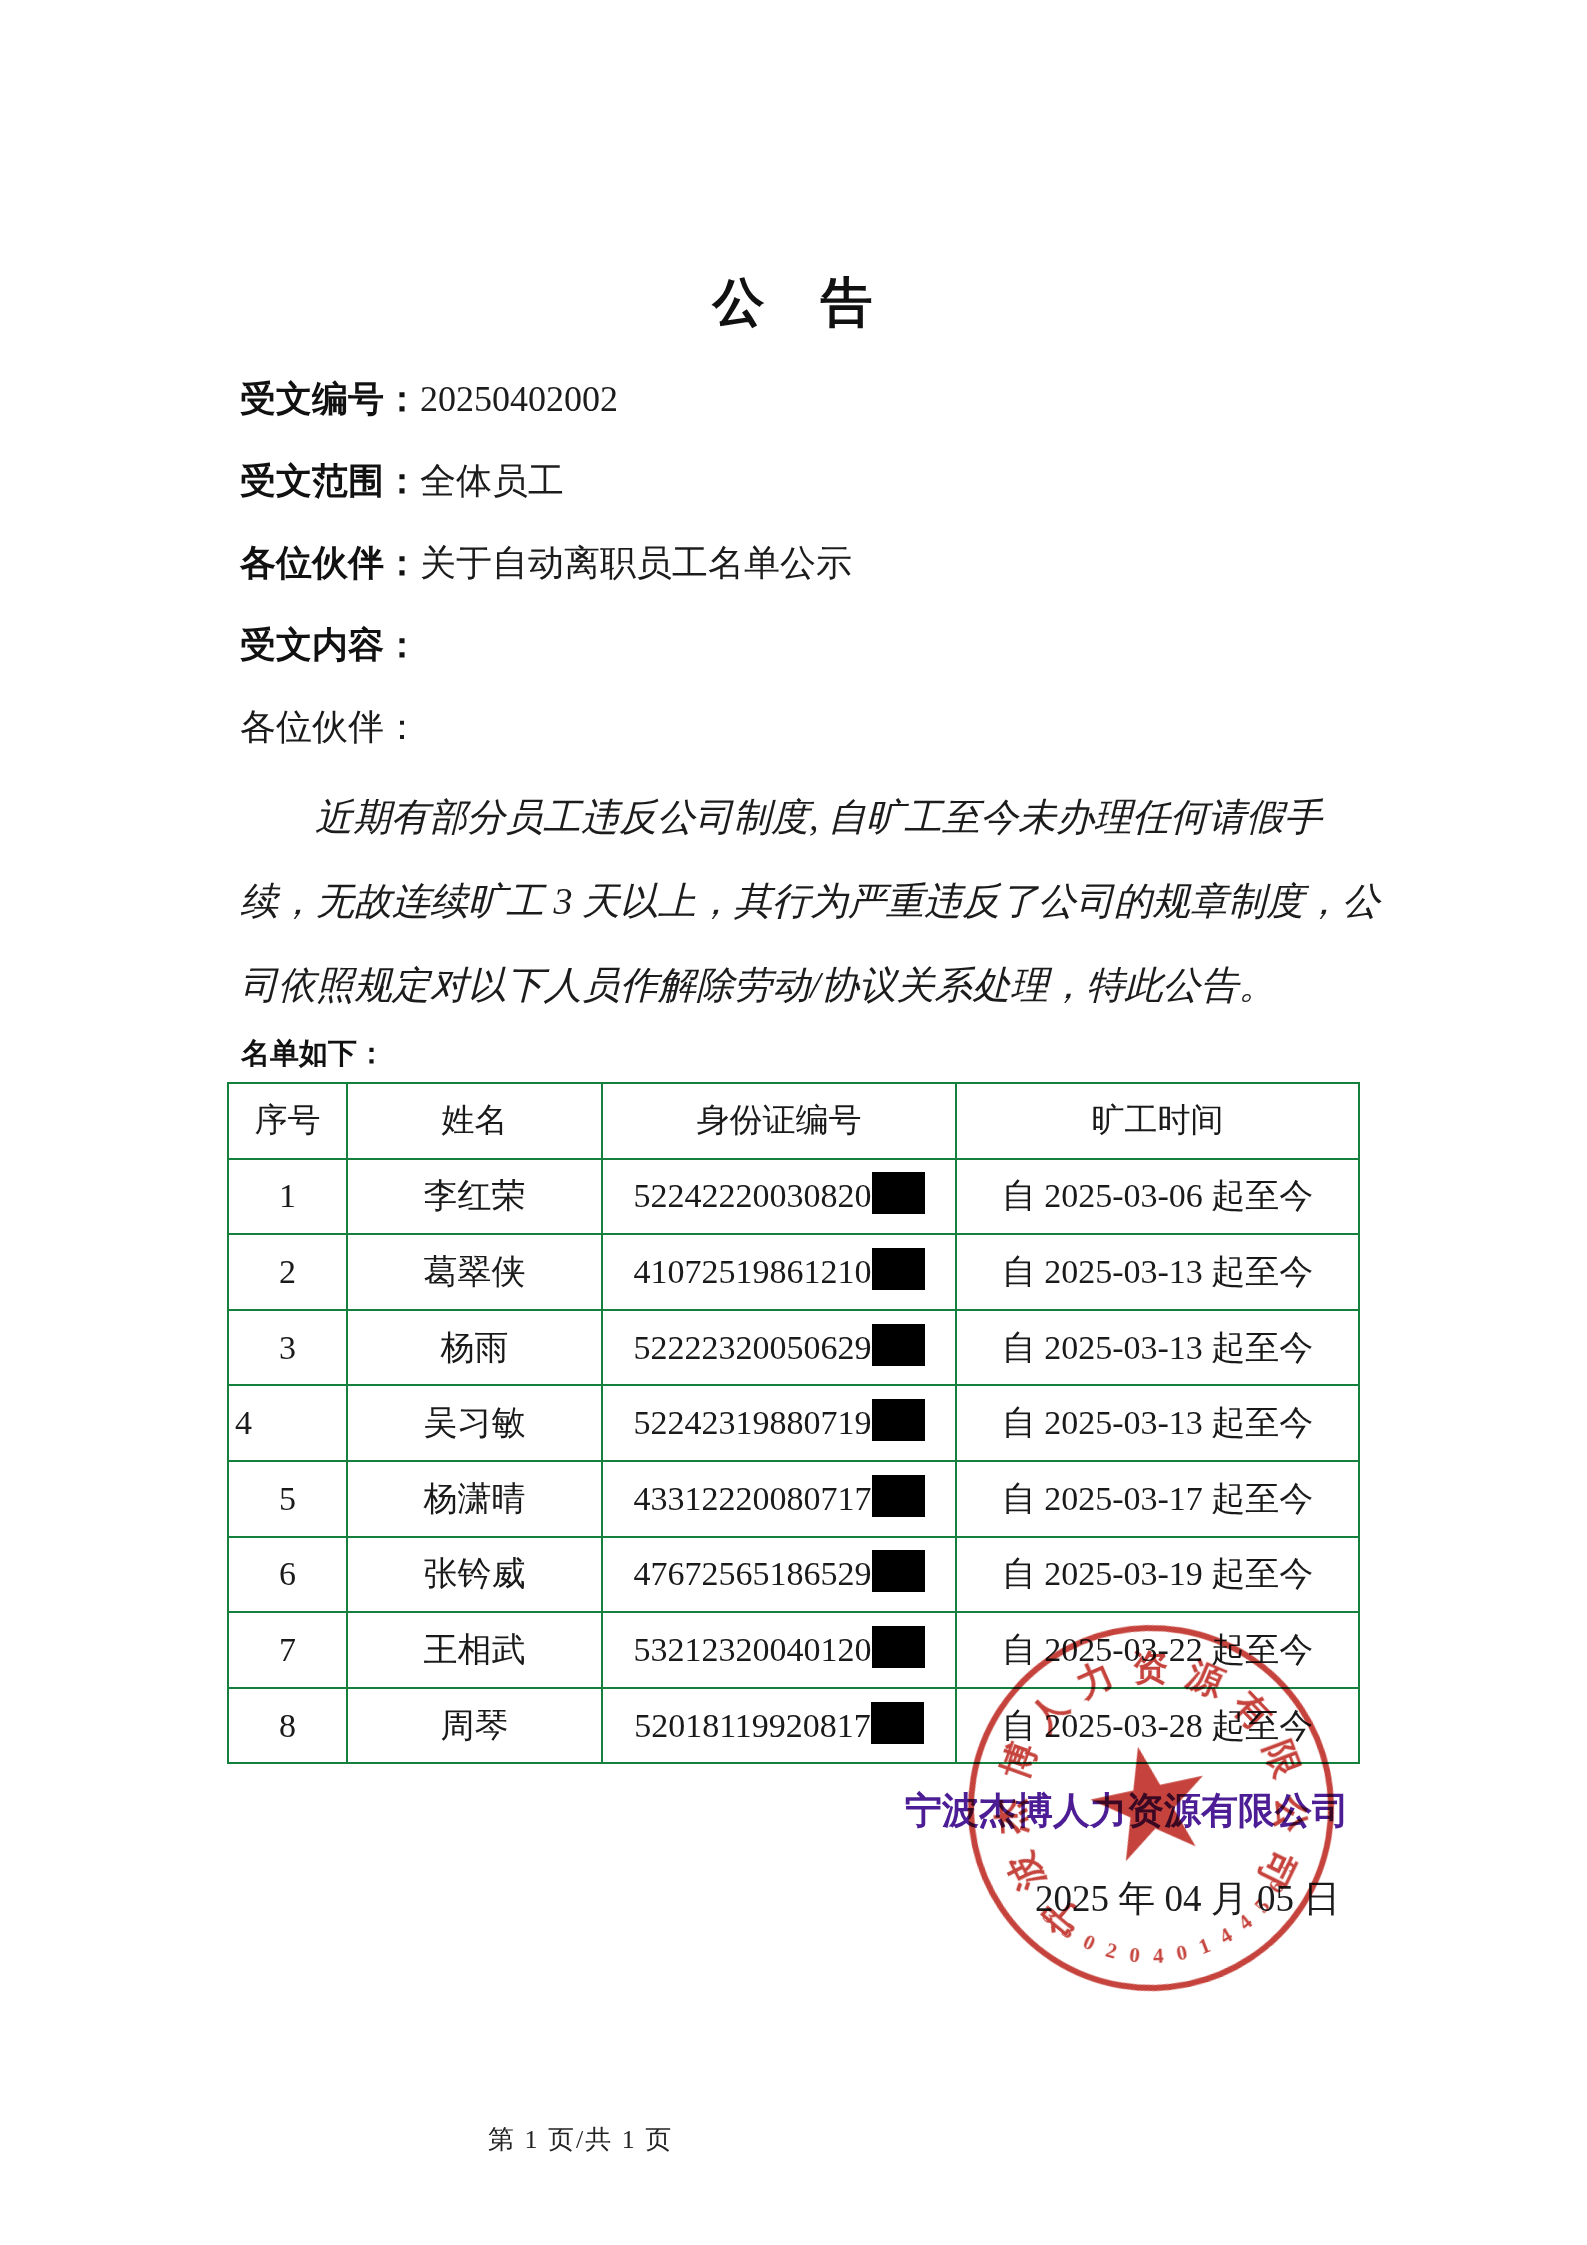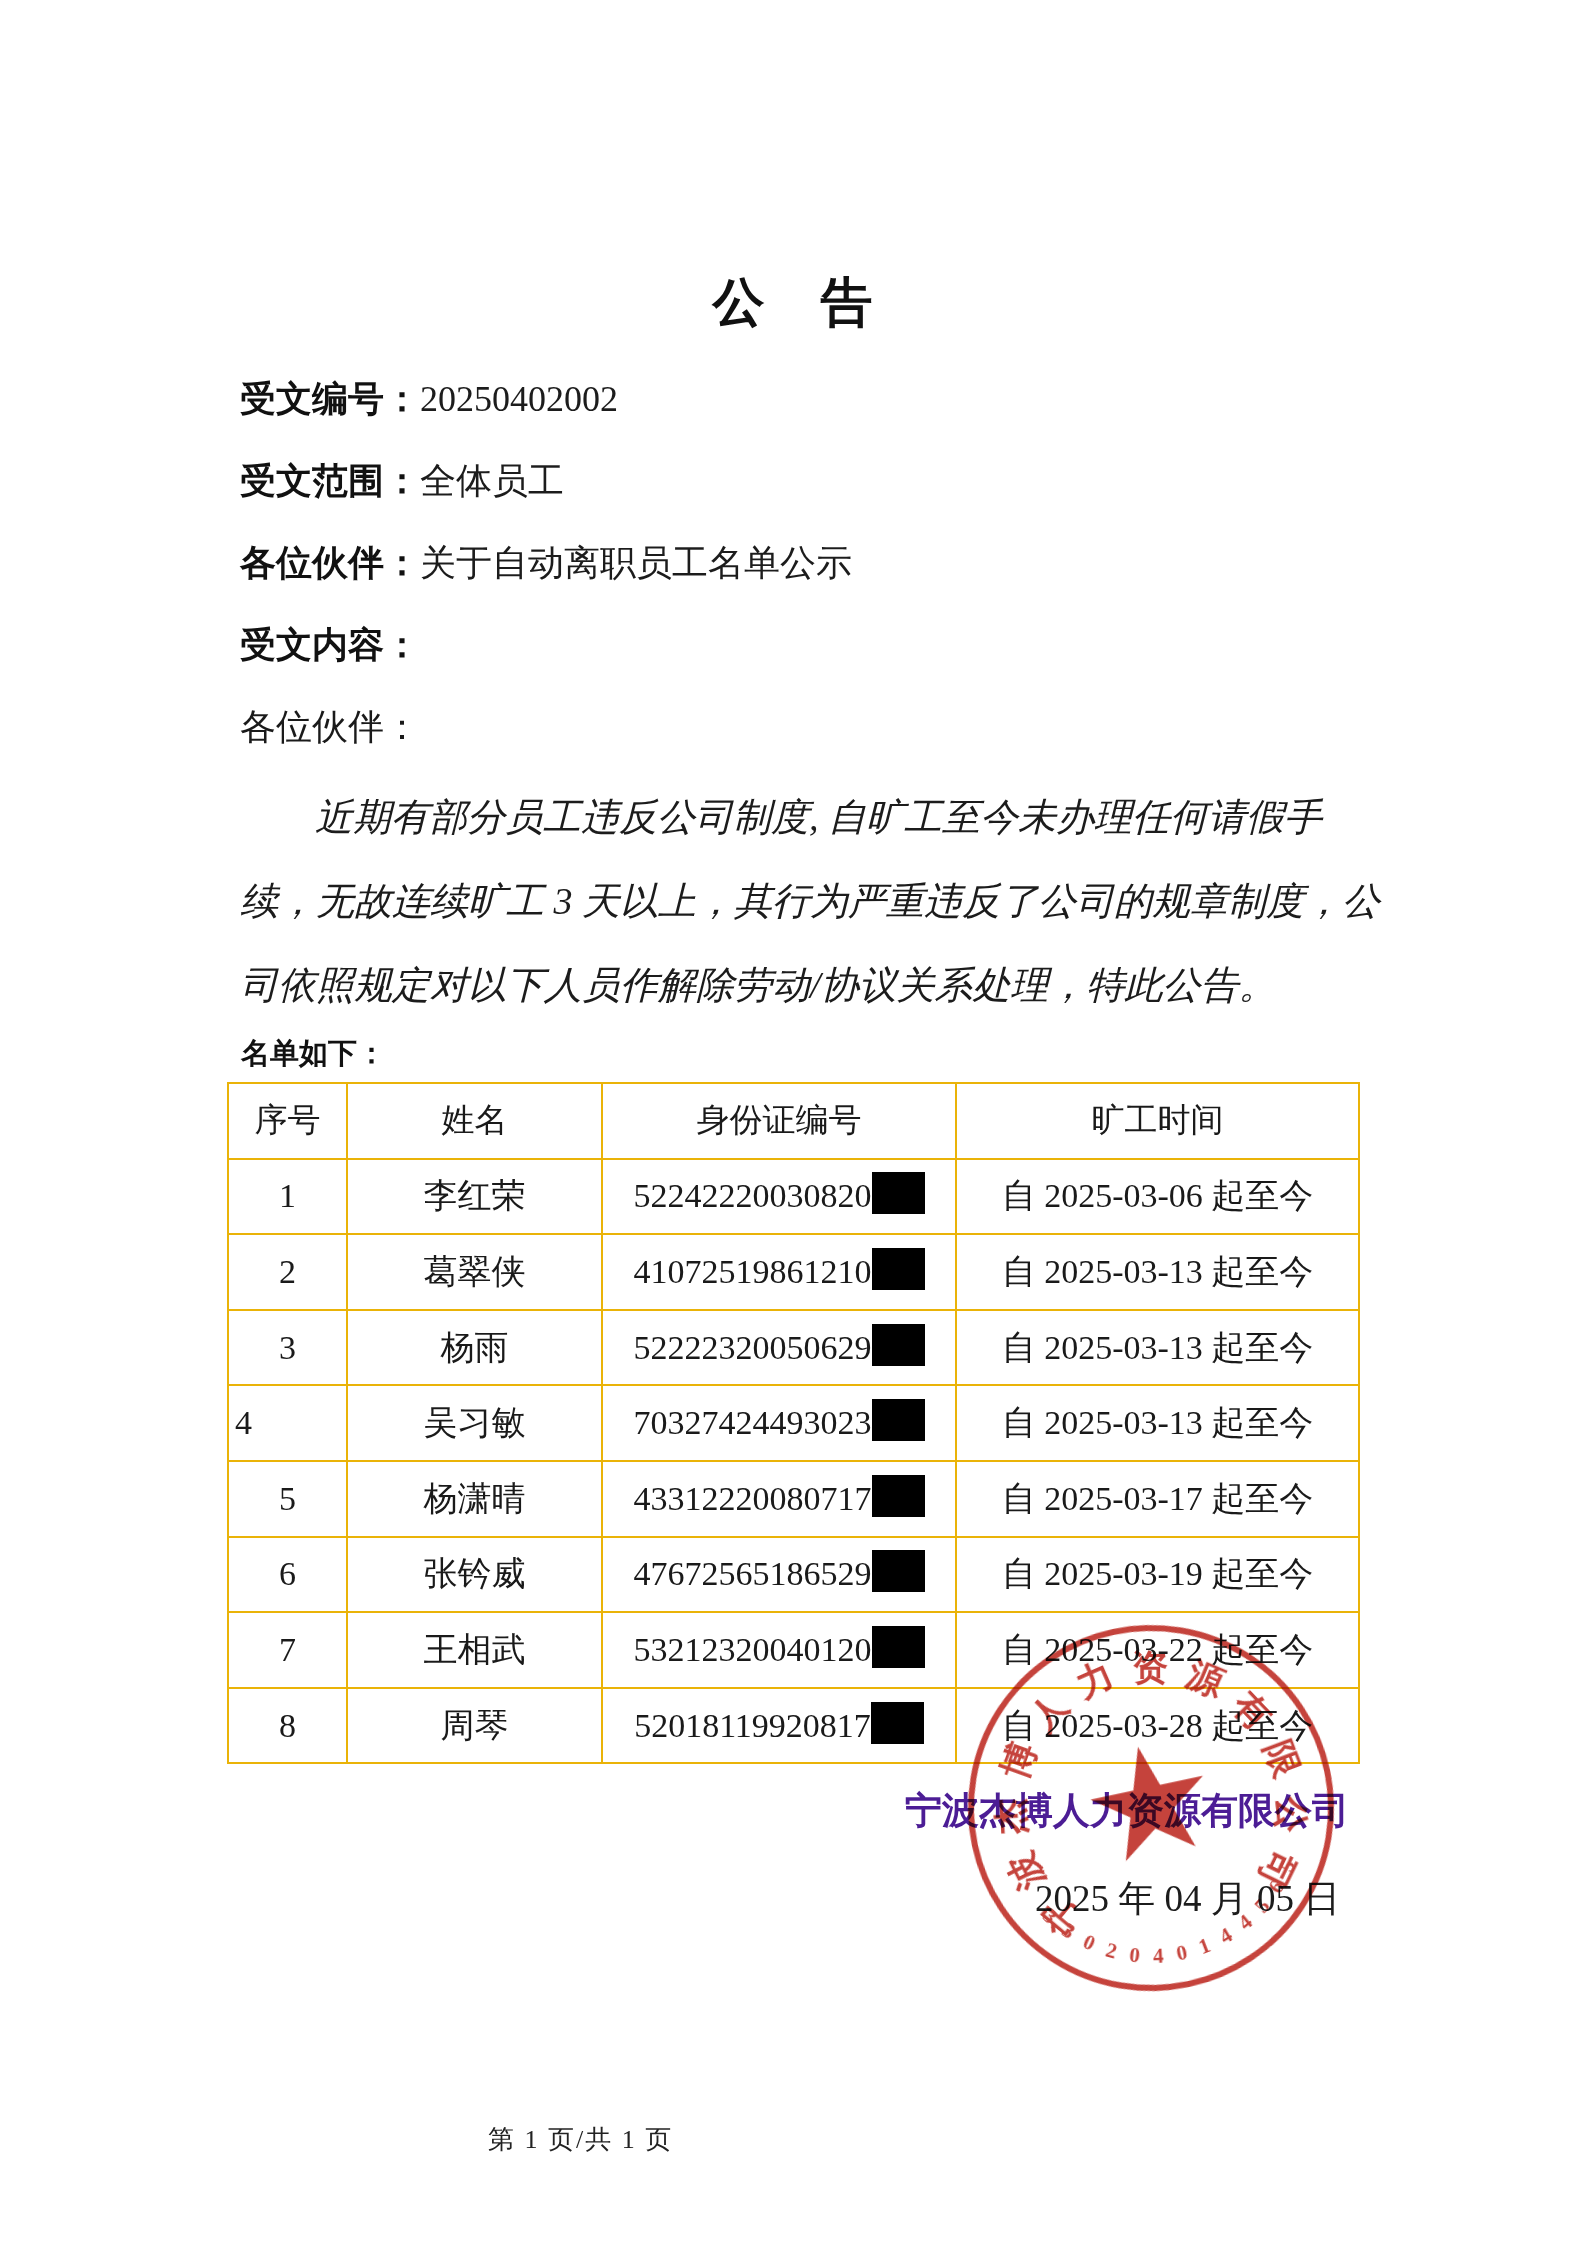--- a/index.html
+++ b/index.html
@@ -34,21 +34,21 @@
   .list-heading{
     position:absolute;left:241px;top:1034px;
     font-size:29px;font-weight:bold;color:#111;
   }
   table.roster{
     position:absolute;left:227px;top:1082px;
     border-collapse:collapse;table-layout:fixed;
     width:1123px;
   }
   table.roster td,table.roster th{
-    border:2px solid #eab308;
+    border:2px solid #15803d;
     font-weight:normal;
     text-align:center;vertical-align:middle;
     padding:0;
     overflow:hidden;
   }
   table.roster tr{height:75.6px;}
   th.c-no,td.c-no{width:117px;font-size:34px;}
   th.c-name,td.c-name{width:253px;font-size:34px;}
   th.c-id,td.c-id{width:352px;font-size:34px;}
   th.c-period,td.c-period{width:401px;font-size:34px;}
@@ -178,21 +178,21 @@
               <span class="redaction"></span>
             </span>
           </td>
           <td class="c-period">自 2025-03-13 起至今</td>
         </tr>
         <tr>
           <td class="c-no align-left">4</td>
           <td class="c-name">吴习敏</td>
           <td class="c-id">
             <span class="id-wrap">
-              <span class="id-num">70327424493023</span>
+              <span class="id-num">52242319880719</span>
               <span class="redaction"></span>
             </span>
           </td>
           <td class="c-period">自 2025-03-13 起至今</td>
         </tr>
         <tr>
           <td class="c-no">5</td>
           <td class="c-name">杨潇晴</td>
           <td class="c-id">
             <span class="id-wrap">

